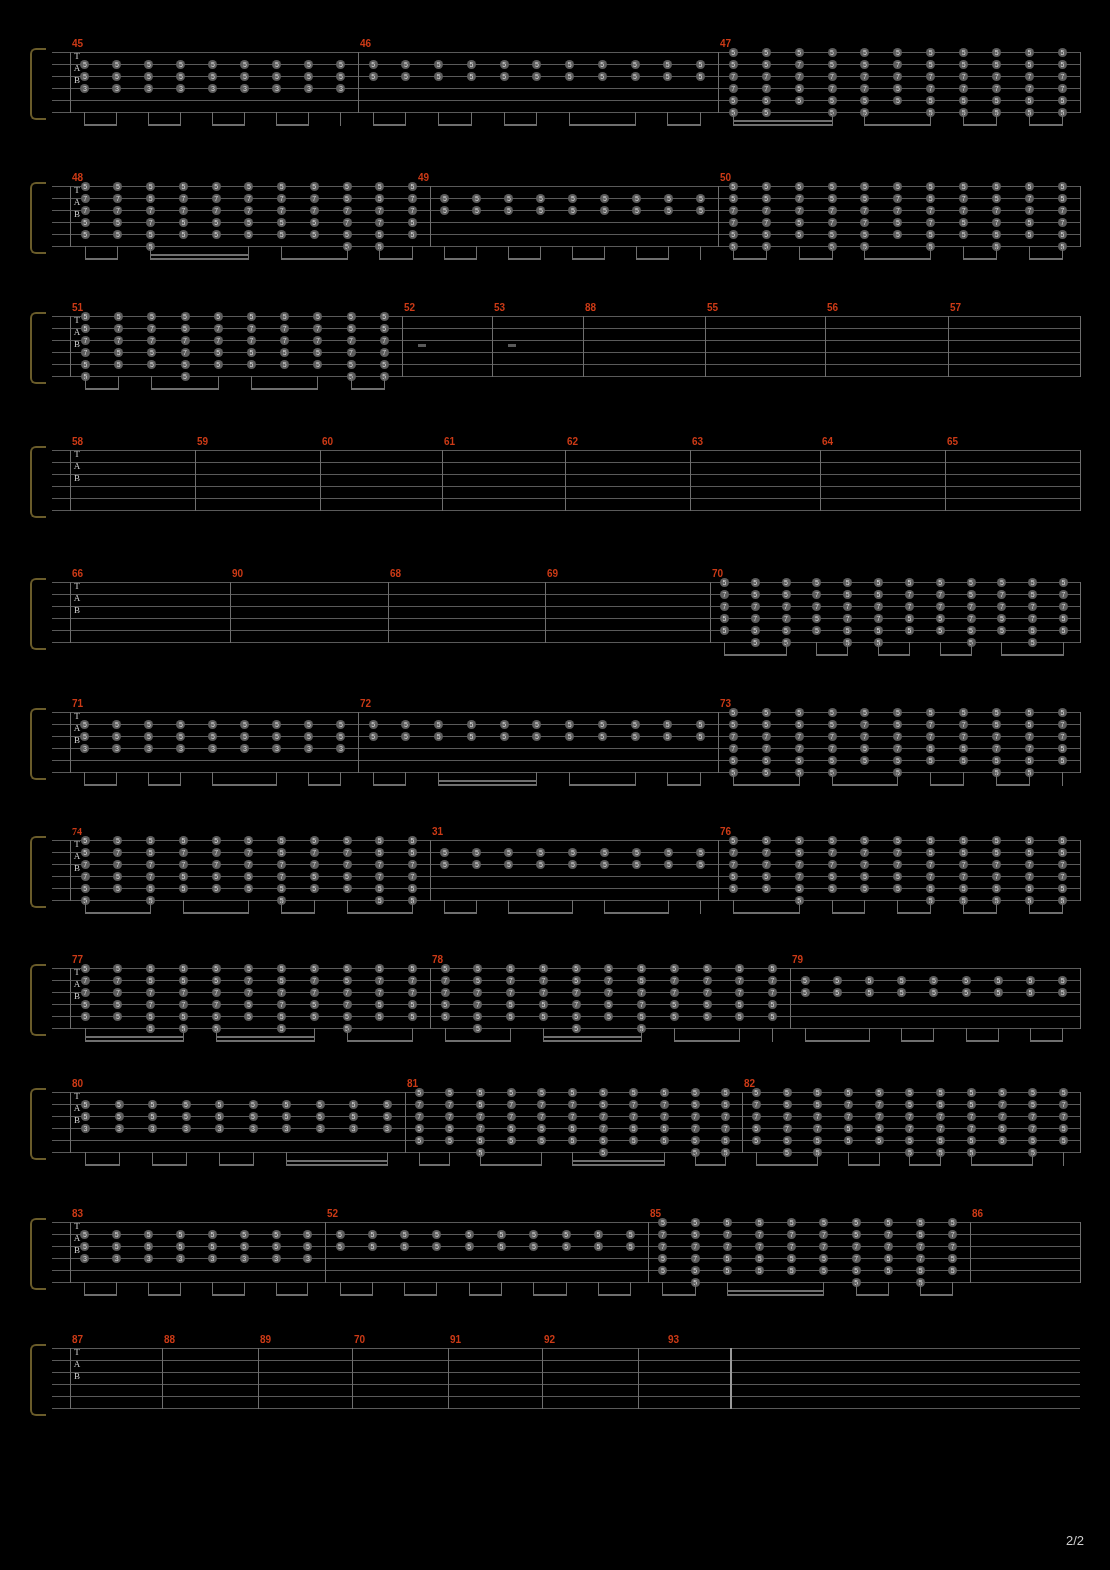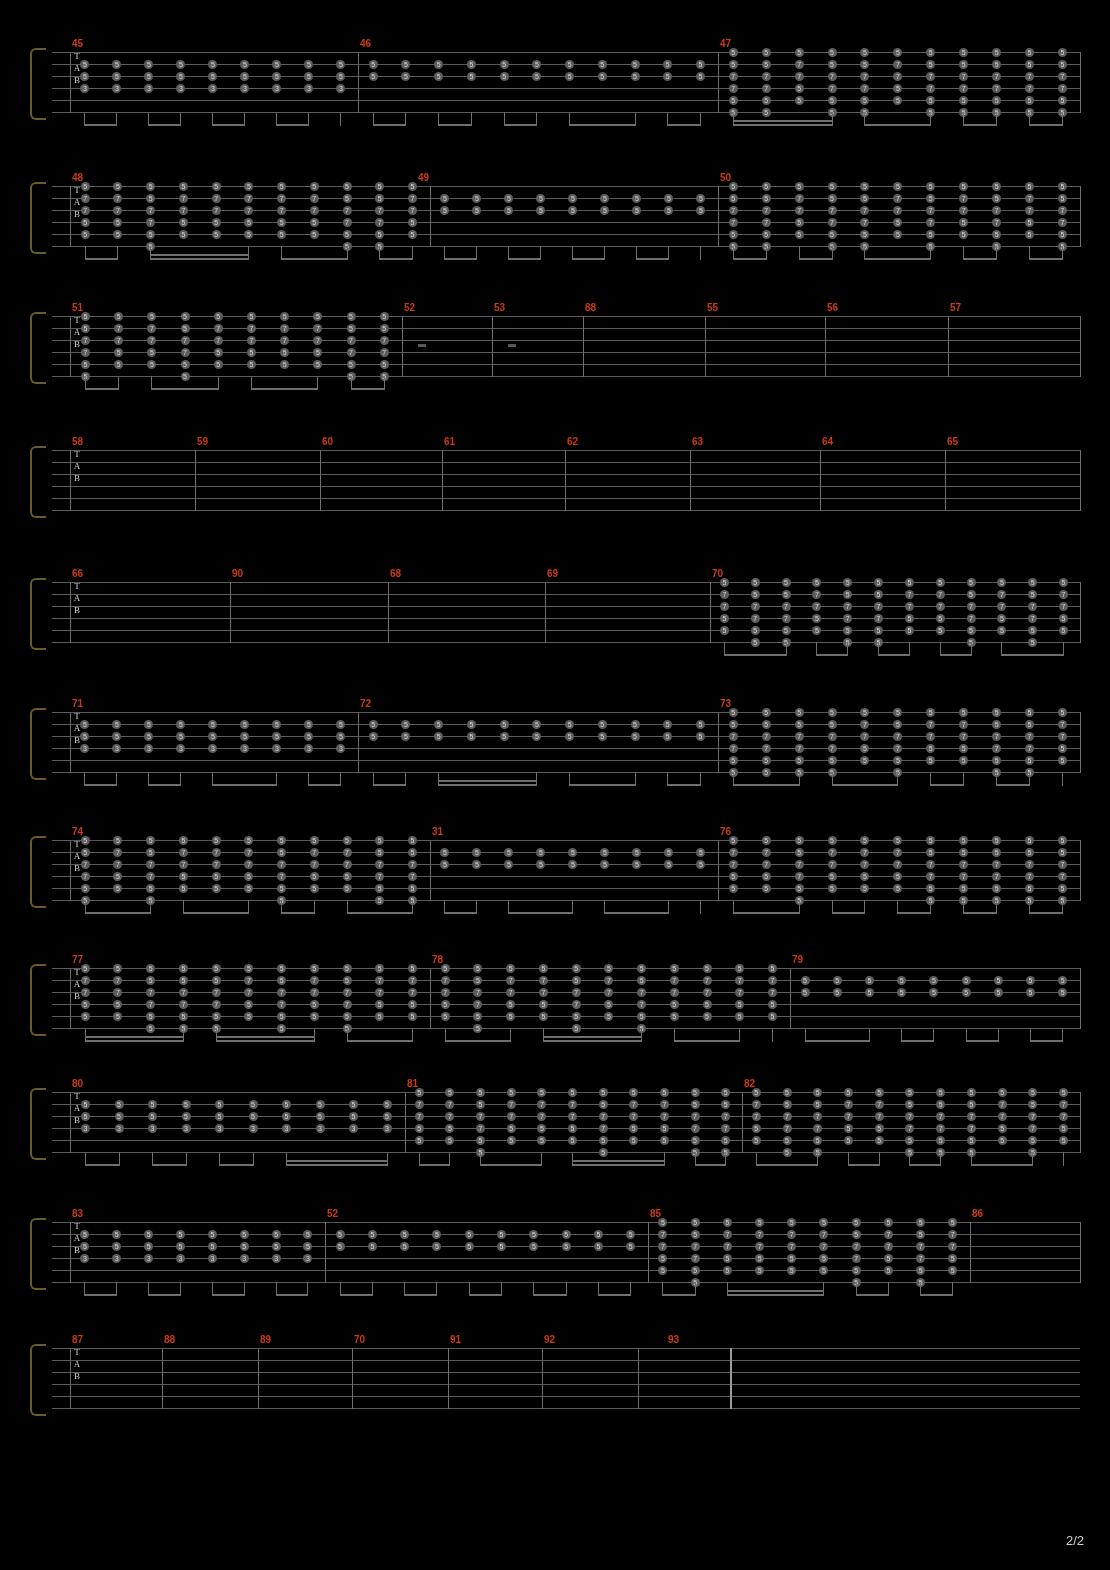--- a/index.html
+++ b/index.html
@@ -927,21 +927,21 @@
         <div class="note" style="left:1009.9px; top:0px;">5</div>
         <div class="note" style="left:1009.9px; top:12px;">7</div>
         <div class="note" style="left:1009.9px; top:24px;">7</div>
         <div class="note" style="left:1009.9px; top:36px;">5</div>
         <div class="note" style="left:1009.9px; top:48px;">5</div>
         <div class="stem" style="left:1009.9px; top:60px; height:14px;"></div>
       </div>
     </div>
     <div class="system" style="top:840px;">
       <div class="brace"></div>
-      <div class="measure-num" style="left:42px; top:-14px;">74</div>
+      <div class="measure-num" style="left:42px; top:-14px;font-family:Liberation Serif, serif;">74</div>
       <div class="measure-num" style="left:402px; top:-14px;">31</div>
       <div class="measure-num" style="left:690px; top:-14px;">76</div>
       <div class="staff">
         <div class="line l0"></div>
         <div class="line l1"></div>
         <div class="line l2"></div>
         <div class="line l3"></div>
         <div class="line l4"></div>
         <div class="line l5"></div>
         <div class="tabclef">

